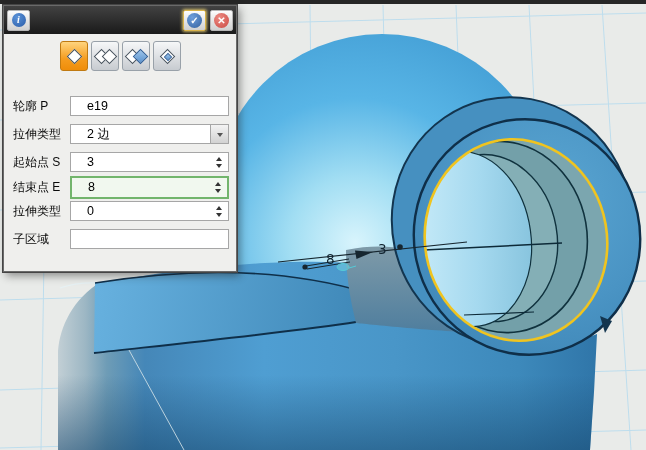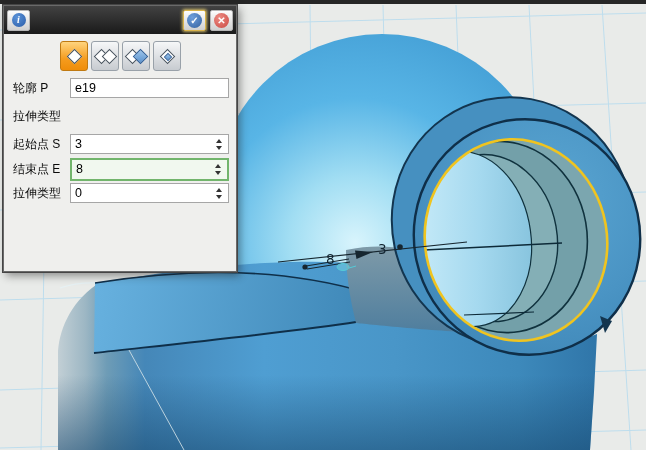--- a/index.html
+++ b/index.html
@@ -27,26 +27,26 @@
 
   .modes{display:flex;gap:3px;margin:7px 0 0 56px;}
   .mbtn{width:28px;height:30px;border:1px solid #99a1a9;border-radius:3px;position:relative;
         background:linear-gradient(#f6f7f8,#c7cbd0);box-sizing:border-box;cursor:pointer;}
   .mbtn.active{background:linear-gradient(#ffd47e,#f59c1e 60%,#ef8d0a);border-color:#c07a12;}
   .dia{position:absolute;width:11px;height:11px;background:#fff;border:1px solid #4a5560;
        transform:rotate(45deg);box-sizing:border-box;}
   .dia.blue{background:linear-gradient(135deg,#9cc4ea,#5b93cf);border-color:#2f5f98;}
   .dia.sm{width:6px;height:6px;}
 
-  .rows{margin-top:7px;}
+  .rows{margin-top:25px;}
   .row{display:flex;align-items:center;margin:0 7px 8px 9px;height:20px;}
   .lbl{width:57px;font-size:12px;color:#0a0a0a;flex:none;}
   .ctl{flex:1;position:relative;height:20px;background:#fff;border:1px solid #a6a6a6;
        display:flex;align-items:center;box-sizing:border-box;}
-  .ctl input{border:none;outline:none;width:100%;height:100%;padding:0 4px;background:transparent;
+  .ctl input{border:none;outline:none;width:100%;height:100%;padding:0 16px;background:transparent;
        color:#000;font:12.5px "Liberation Sans",sans-serif;box-sizing:border-box;}
   .ctl.combo input,.ctl.spin input{padding-right:18px;}
   .dd{position:absolute;right:0;top:0;bottom:0;width:17px;background:linear-gradient(#f3f3f3,#d2d2d2);
       border-left:1px solid #a6a6a6;display:flex;align-items:center;justify-content:center;}
   .dd::after{content:"";width:0;height:0;border:3.5px solid transparent;border-top:4.5px solid #555;
       margin-top:4px;}
   .spinbox{position:absolute;right:2px;top:0;bottom:0;width:15px;display:flex;flex-direction:column;
       align-items:center;justify-content:center;gap:3px;}
   .arr-up{width:0;height:0;border:3.5px solid transparent;border-bottom:4px solid #333;}
   .arr-dn{width:0;height:0;border:3.5px solid transparent;border-top:4px solid #333;}
@@ -204,20 +204,24 @@
 
       <div class="row">
         <span class="lbl">轮廓 P</span>
         <span class="ctl">
           <input value="e19" style="">
         </span>
       </div>
 
       <div class="row">
         <span class="lbl">拉伸类型</span>
+        <span class="ctl combo">
+          <input value="2 边" style="">
+          <span class="dd"></span>
+        </span>
       </div>
 
       <div class="row">
         <span class="lbl">起始点 S</span>
         <span class="ctl spin">
           <input value="3" style="">
           <span class="spinbox">
             <span class="arr-up"></span>
             <span class="arr-dn"></span>
           </span>
@@ -240,16 +244,22 @@
         <span class="lbl">拉伸类型</span>
         <span class="ctl spin">
           <input value="0" style="">
           <span class="spinbox">
             <span class="arr-up"></span>
             <span class="arr-dn"></span>
           </span>
         </span>
       </div>
 
+      <div class="row">
+        <span class="lbl">子区域</span>
+        <span class="ctl">
+          <input value="" style="">
+        </span>
+      </div>
 
     </div>
   </div>
 </div>
 
 </body></html>

